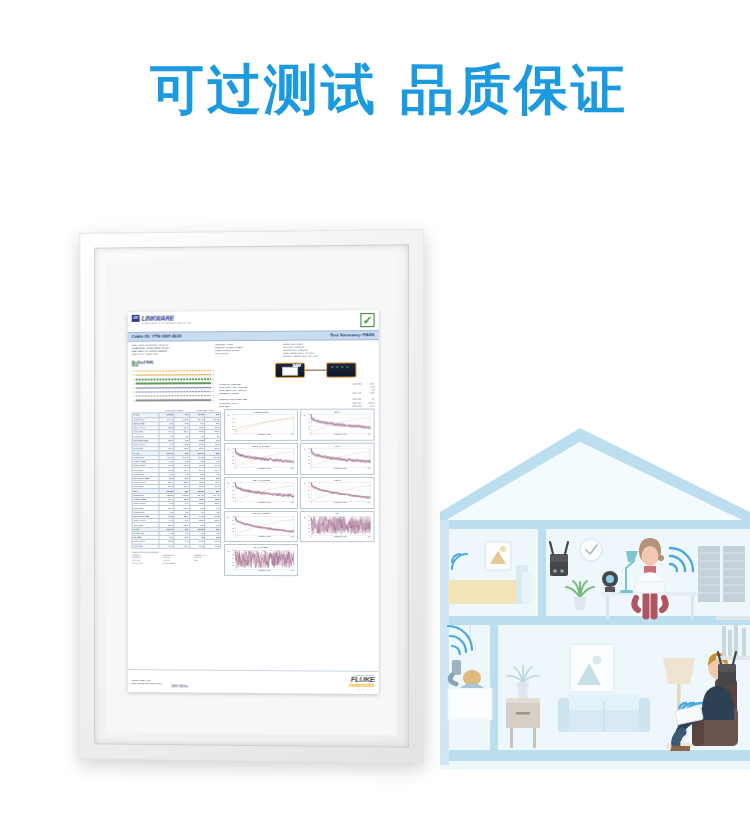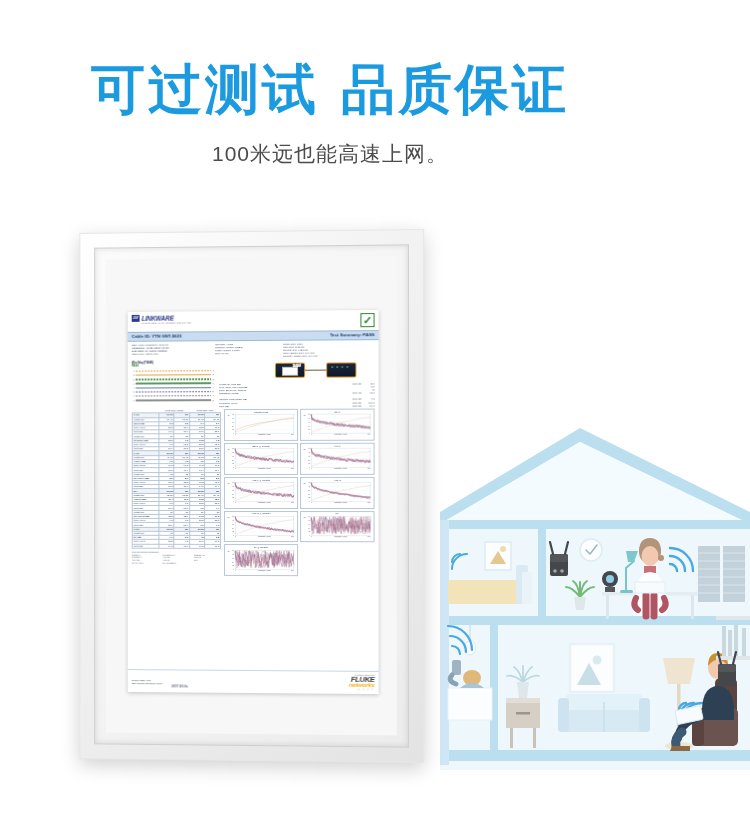--- a/index.html
+++ b/index.html
@@ -5,21 +5,21 @@
   * { box-sizing: border-box; margin: 0; padding: 0; }
   html, body {
     width: 750px; height: 815px;
     background: #ffffff;
     font-family: "Liberation Sans", sans-serif;
     overflow: hidden;
   }
   .page { position: relative; width: 750px; height: 815px; background: #fff; }
 
   
-  .headline-wrap { position: absolute; top: 0; left: 16px; width: 628px; text-align: center; }
+  .headline-wrap { position: absolute; top: 0; left: 0; width: 628px; text-align: right; }
   .headline {
     margin-top: 58px;
     font-size: 54px;
     font-weight: bold;
     color: #1b9ae0;
     letter-spacing: 3px;
     line-height: 1.15;
     white-space: nowrap;
   }
   .headline .gap { display: inline-block; width: 22px; }
@@ -182,21 +182,20 @@
 </head>
 <body>
 
 <div class="page">
 
   <div class="headline-wrap">
     <div class="headline">
       <span>可过测试</span><span class="gap"></span><span>品质保证</span>
     </div>
     <div class="subline">
-      <div>100米远也能高速上网。</div>
     </div>
   </div>
 
   <div class="house">
     <svg viewBox="0 0 320 360" width="320" height="360" xmlns="http://www.w3.org/2000/svg">
       <defs>
         <clipPath id="houseClip">
             <rect x="0" y="0" width="320" height="360"></rect>
           </clipPath>
       </defs>

